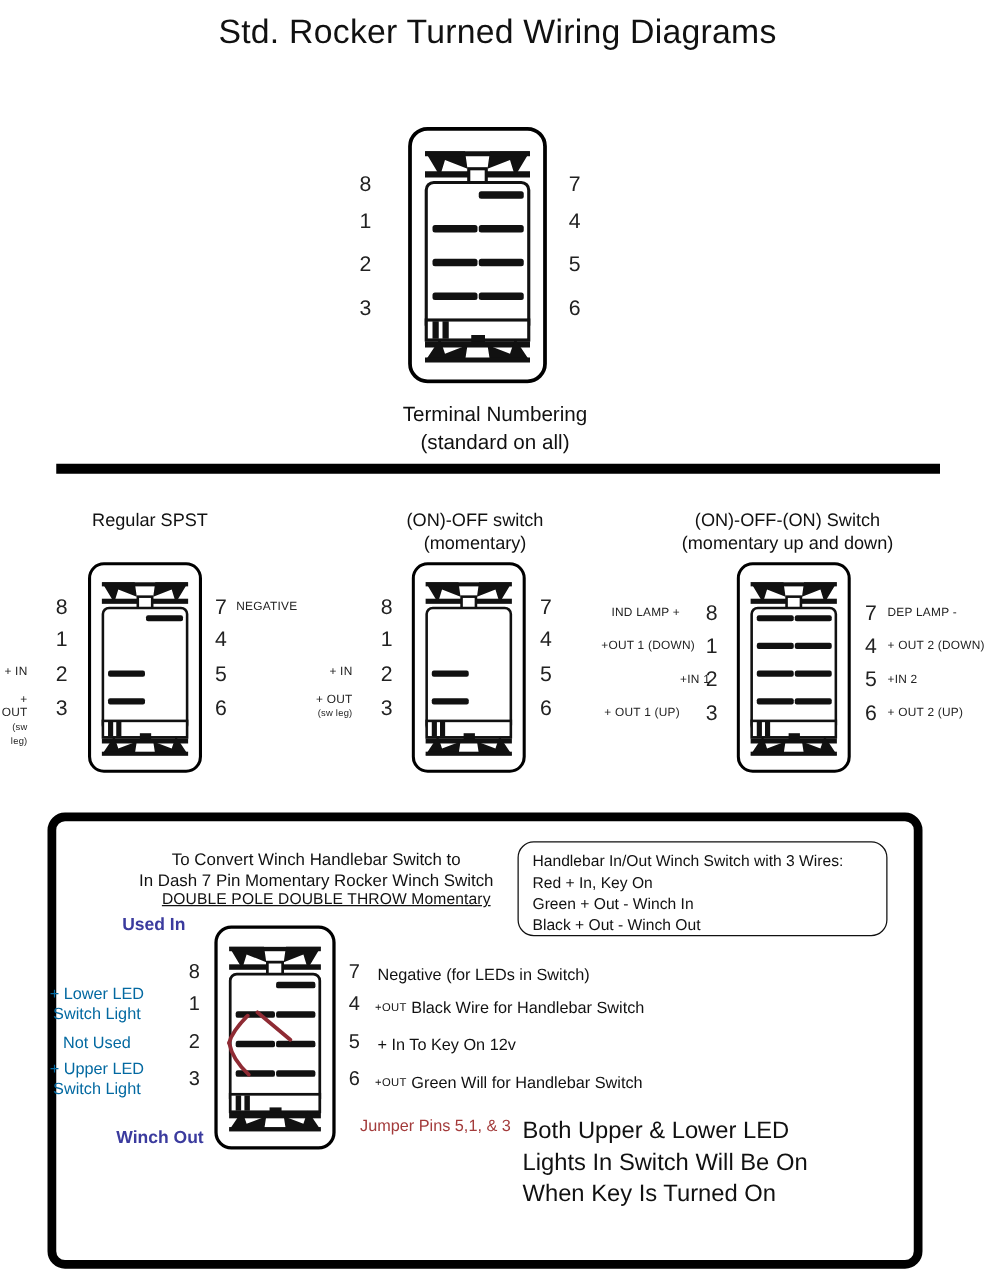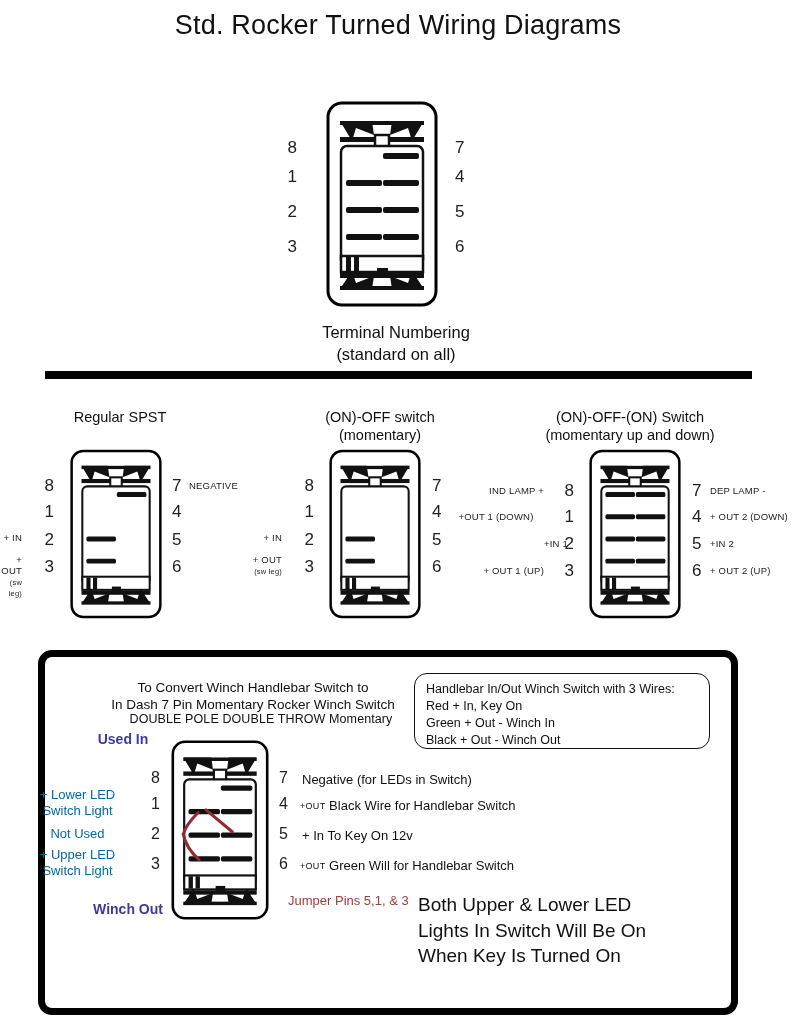--- a/index.html
+++ b/index.html
@@ -60,21 +60,21 @@
   
   .panel {
     position:absolute; left:38px; top:650px;
     width:700px; height:365px;
     border:7px solid #000;
     border-radius:14px;
     background:#fff;
   }
   .p-text { position:absolute; color:#111; }
   .p-head { font-size:13.5px; line-height:1.45; }
-  .p-sub  { font-size:12.5px; letter-spacing:.1px; }
+  .p-sub  { font-size:12.5px; letter-spacing:.1px;text-decoration:underline; }
   .blue   { color:#3b3b9e; font-weight:bold; font-size:14px; }
   .redtxt { color:#a33b3b; font-size:13px; }
 
   .notebox {
     position:absolute; left:414px; top:673px;
     width:296px; height:76px;
     border:1.5px solid #111;
     border-radius:13px;
     background:#fff;
   }
@@ -275,21 +275,21 @@
       <rect x="14" y="185" width="84" height="4" fill="#111"></rect>
     </svg>
   </div>
 
   <div class="pin l" style="left:546px; top:482px; width:28px;">8</div>
   <div class="pin l" style="left:546px; top:508px; width:28px;">1</div>
   <div class="pin l" style="left:546px; top:535px; width:28px;">2</div>
   <div class="pin l" style="left:546px; top:562px; width:28px;">3</div>
 
   <div class="lbl l" style="left:476px; top:486px; width:68px;">IND LAMP +</div>
-  <div class="lbl l" style="left:452px; top:512px; width:88px;text-align:center;">+OUT 1 (DOWN)</div>
+  <div class="lbl l" style="left:468px; top:512px; width:88px;">+OUT 1 (DOWN)</div>
   <div class="lbl l" style="left:510px; top:539px; width:58px;">+IN 1</div>
   <div class="lbl l" style="left:466px; top:566px; width:78px;">+ OUT 1 (UP)</div>
 
   <div class="pin r" style="left:692px; top:482px; width:28px;">7</div>
   <div class="pin r" style="left:692px; top:508px; width:28px;">4</div>
   <div class="pin r" style="left:692px; top:535px; width:28px;">5</div>
   <div class="pin r" style="left:692px; top:562px; width:28px;">6</div>
 
   <div class="lbl r" style="left:710px; top:486px; width:86px;">DEP LAMP  -</div>
   <div class="lbl r" style="left:710px; top:512px; width:86px;">+ OUT 2 (DOWN)</div>

